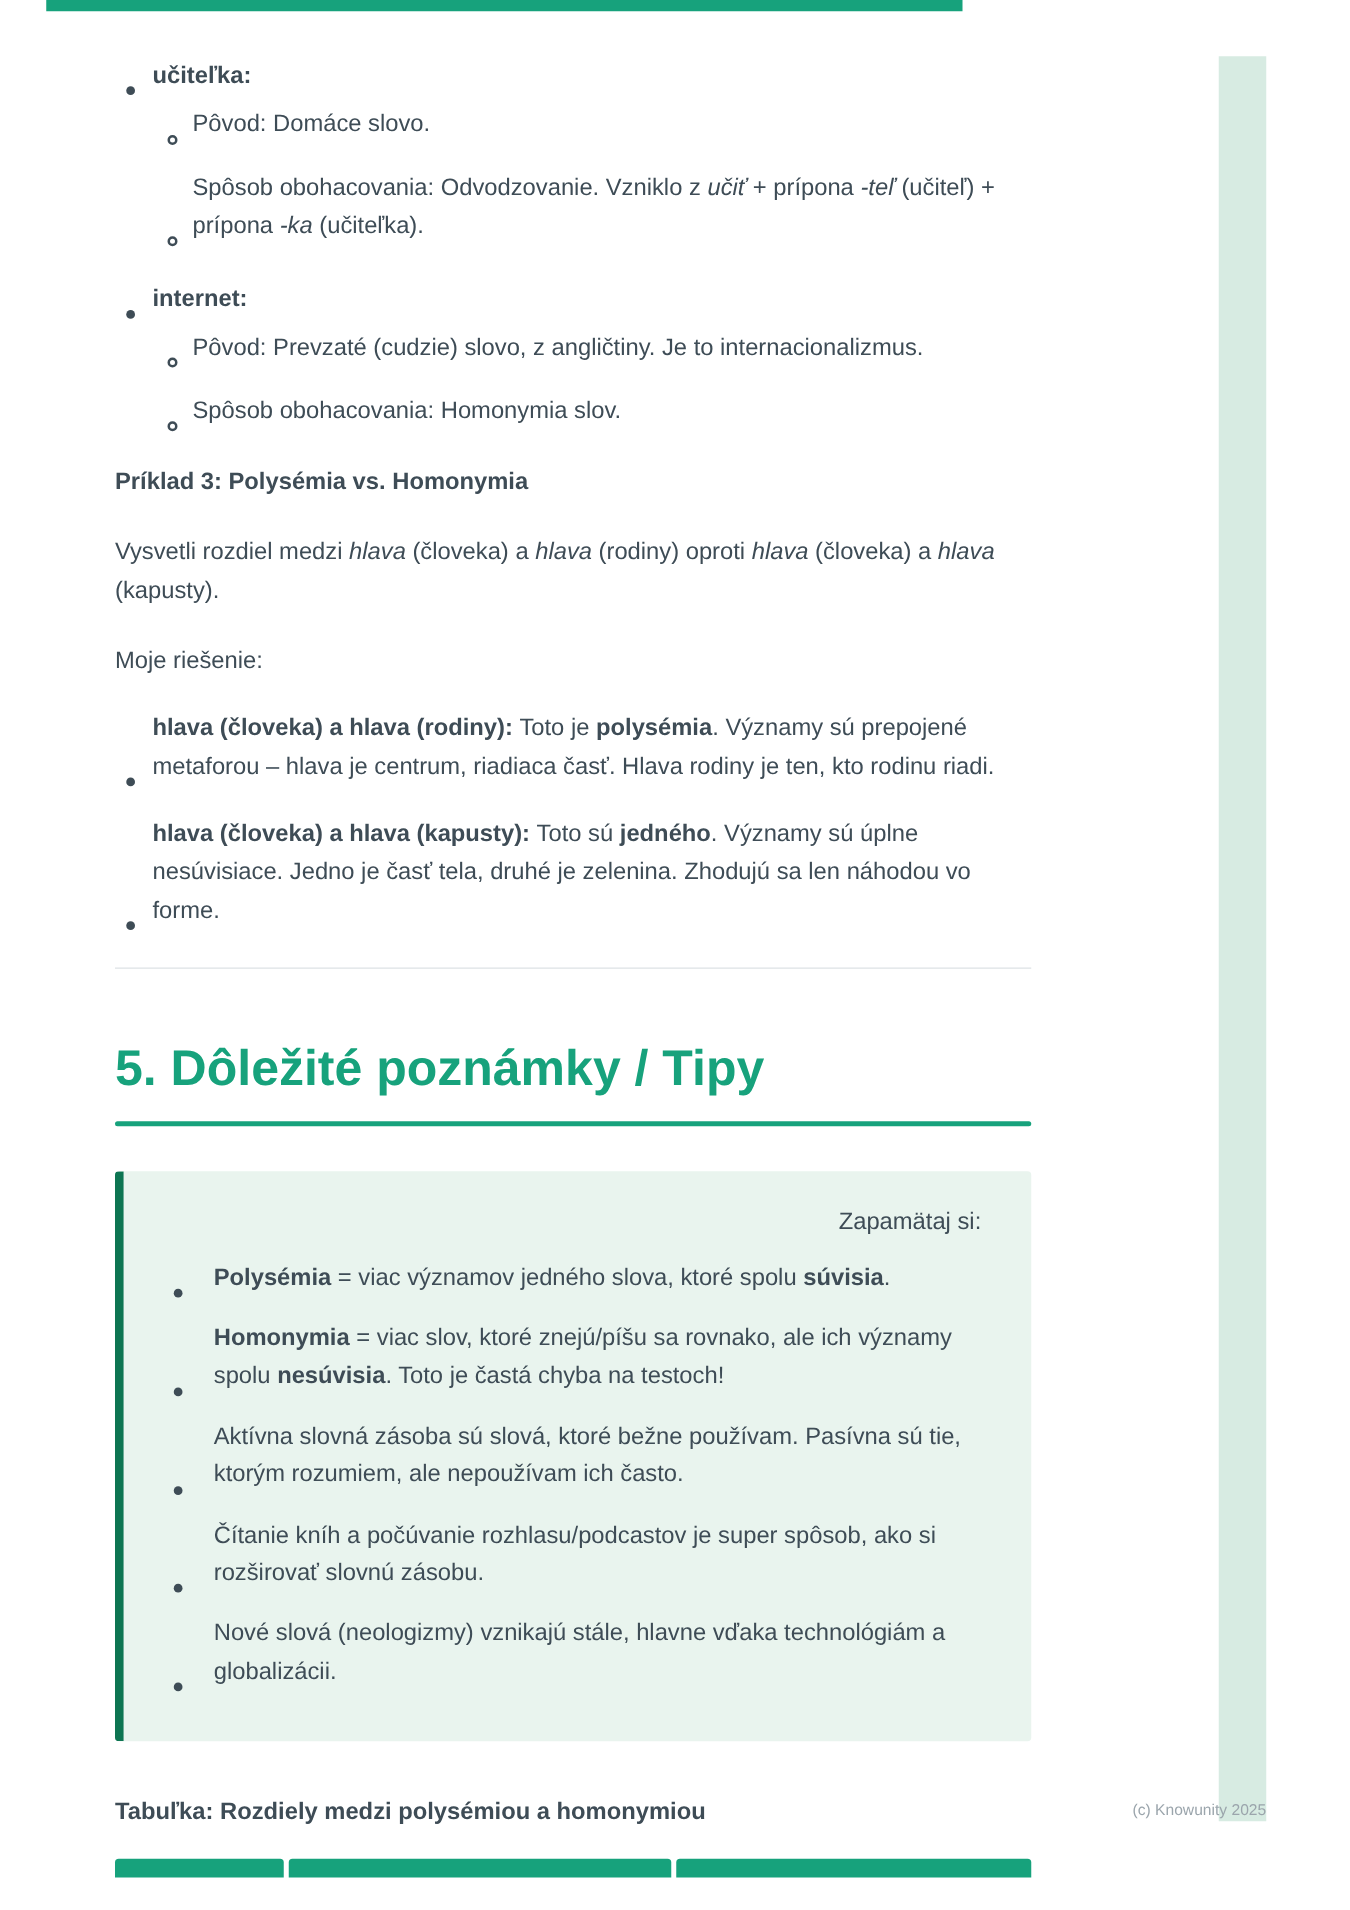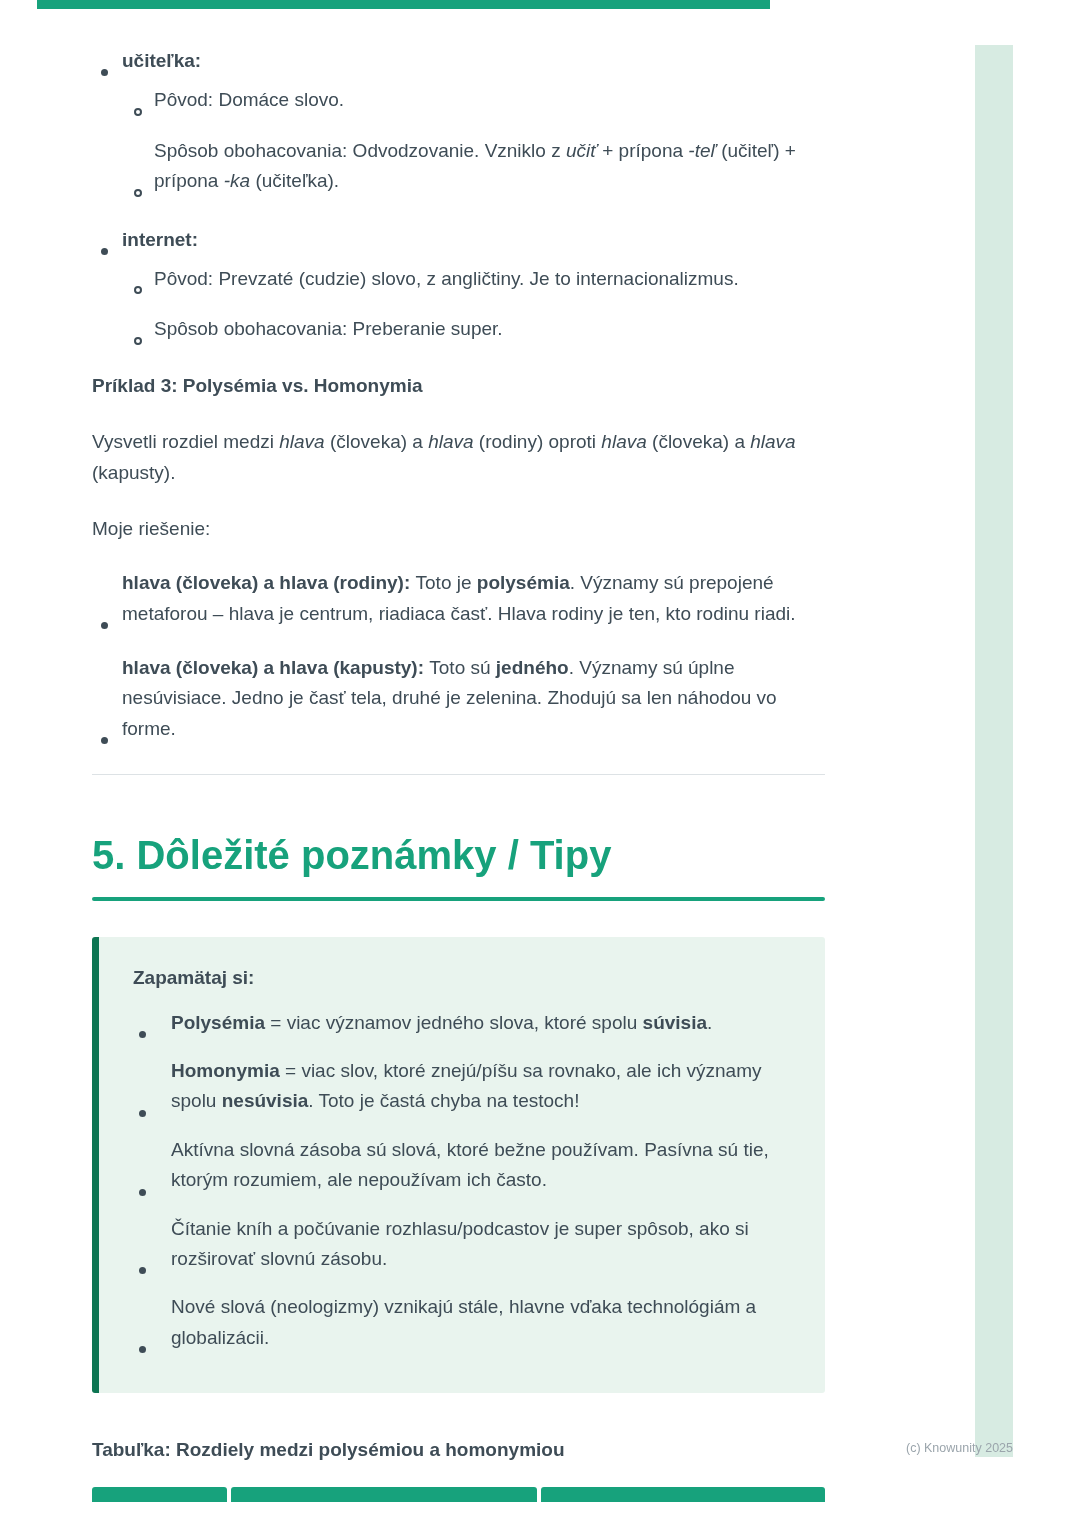--- a/index.html
+++ b/index.html
@@ -50,21 +50,21 @@
   .h2{font-size:40px;line-height:1.3;font-weight:700;color:var(--brand);margin-top:54px;}
   .h2-rule{height:4px;background:var(--brand);border-radius:2px;margin-top:16px;}
 
   .callout{
     margin-top:36px;
     background:var(--callout_bg);
     border-left:7px solid var(--callout_border);
     border-radius:3px;
     padding:26px 40px 22px 34px;
   }
-  .callout-title{font-weight:700;margin-bottom:14px;}
+  .callout-title{font-weight:400;margin-bottom:14px;text-align:right;}
   .callout .li{margin-bottom:18px;gap:10px;}
   .callout .dot{margin-left:6px;margin-right:15px;}
 
   .table-caption{font-weight:700;margin-top:42px;}
 
   .table-header-bar{
     position:absolute;left:92px;bottom:26px;width:733px;height:15px;
     display:flex;gap:4px;
   }
   .th-cell{background:var(--brand);border-radius:3px 3px 0 0;}
@@ -102,21 +102,21 @@
     <div class="li term">
       <span class="marker dot"></span>
       <div class="txt b">internet:</div>
     </div>
     <div class="li pt">
       <span class="marker circ"></span>
       <div class="txt"><span>Pôvod: Prevzaté (cudzie) slovo, z angličtiny. Je to internacionalizmus.</span></div>
     </div>
     <div class="li pt">
       <span class="marker circ"></span>
-      <div class="txt"><span>Spôsob obohacovania: Preberanie super.</span></div>
+      <div class="txt"><span>Spôsob obohacovania: Homonymia slov.</span></div>
     </div>
   </section>
 
   <section>
     <div class="h3">Príklad 3: Polysémia vs. Homonymia</div>
     <p class="para"><span>Vysvetli rozdiel medzi </span><span class="i">hlava</span><span> (človeka) a </span><span class="i">hlava</span><span> (rodiny) oproti </span><span class="i">hlava</span><span> (človeka) a </span><span class="i">hlava</span><span> (kapusty).</span></p>
     <div class="solution-label">Moje riešenie:</div>
 
     <div class="li sol-li">
       <span class="marker dot"></span>

